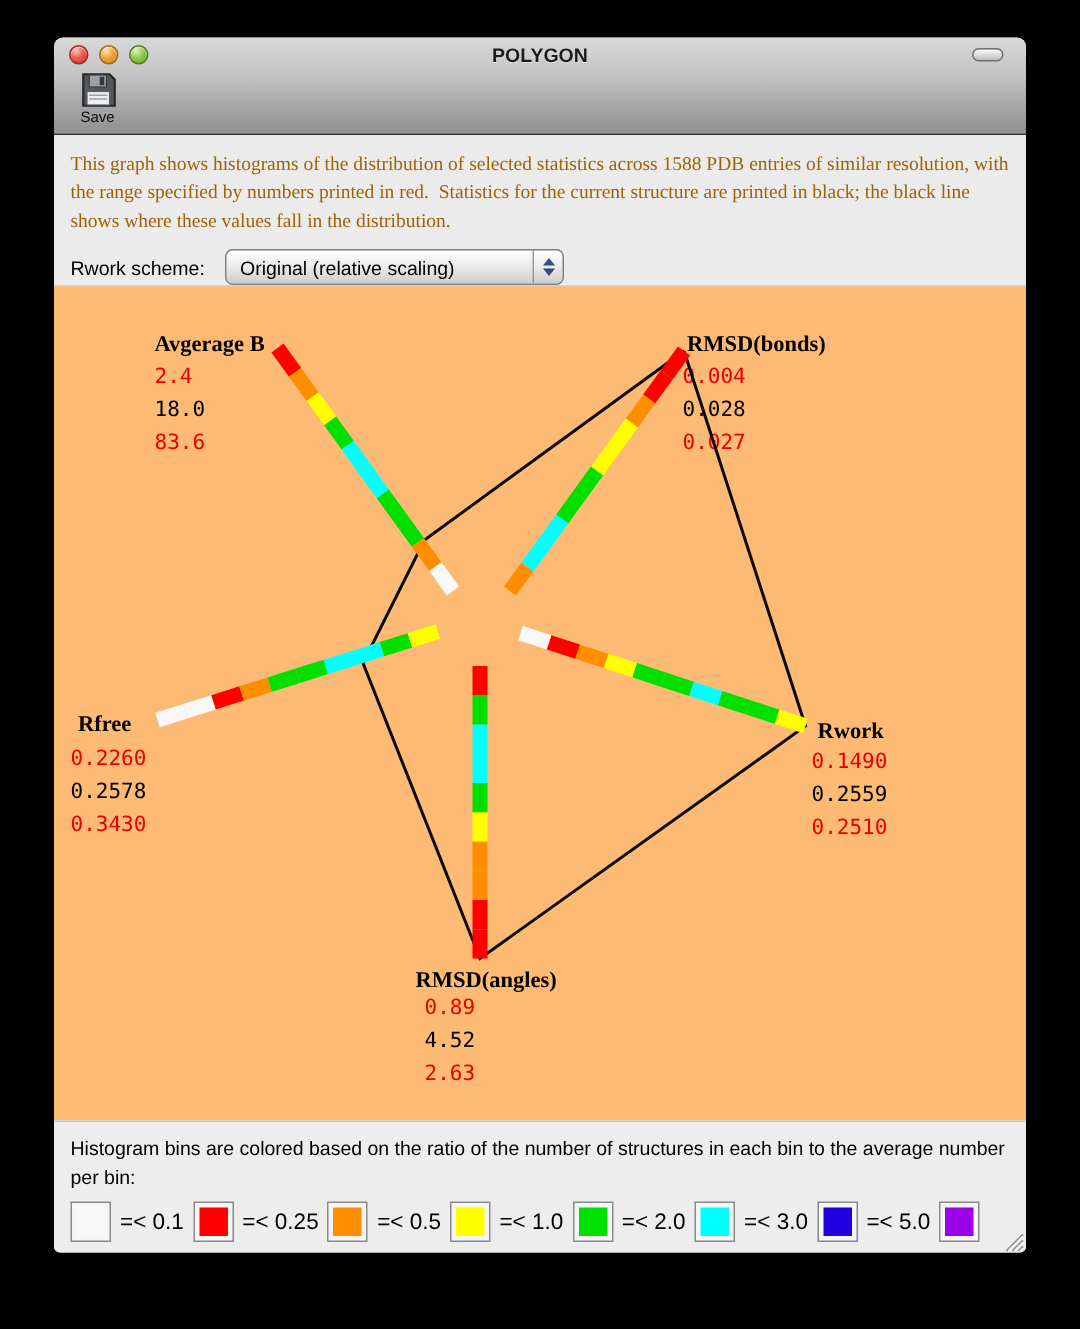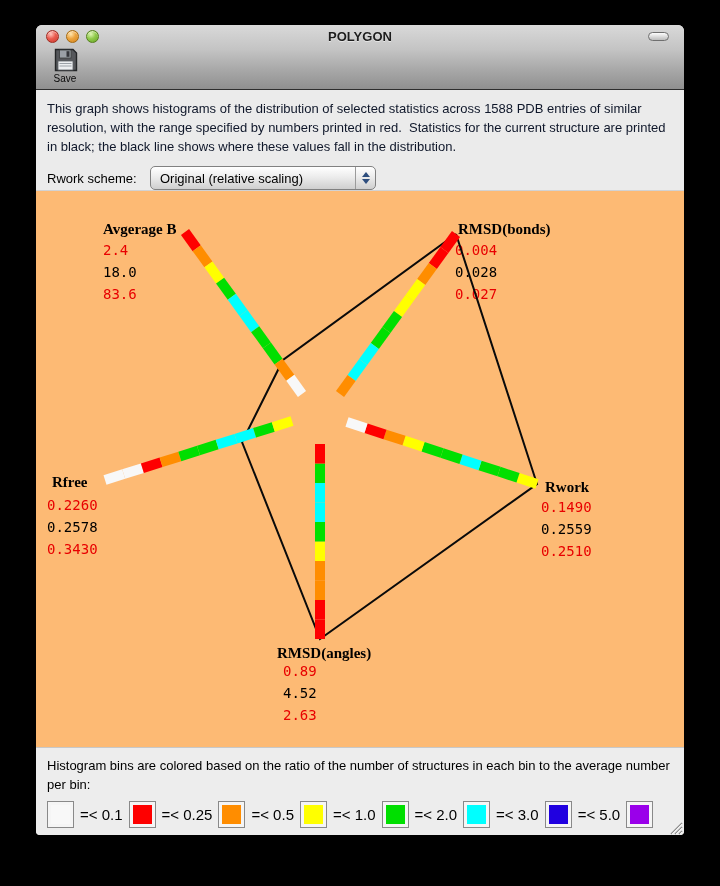--- a/index.html
+++ b/index.html
@@ -31,21 +31,21 @@
   }
   .pill{
     position:absolute;right:15px;top:7px;width:21px;height:9px;border-radius:5px;
     background:linear-gradient(#fdfdfd,#bcbcbc);border:1px solid #6f6f6f;box-sizing:border-box;
   }
   .save-btn{position:absolute;left:7px;top:23px;width:44px;text-align:center;cursor:default;}
   .save-icon{display:block;margin:0 auto;}
   .save-label{display:block;font-size:10px;color:#0a0a0a;margin-top:1px;}
   
   .desc-panel{padding:9px 11px 0 11px;background:#ebebeb;}
-  .desc-text{font-size:13px;line-height:19px;color:#0f172a;white-space:pre-wrap;width:628px;}
+  .desc-text{font-size:13px;line-height:19px;color:#a16207;white-space:pre-wrap;width:628px;font-family:Liberation Serif, serif;}
   .scheme-row{display:flex;align-items:center;margin-top:10px;height:24px;}
   .scheme-label{font-size:13px;color:#000;width:103px;}
   .popup{
     position:relative;width:226px;height:24px;border:1px solid #818181;border-radius:5px;
     background:linear-gradient(#ffffff,#ececec 45%,#cfcfcf);
     display:flex;align-items:center;box-sizing:border-box;box-shadow:0 1px 0 rgba(255,255,255,.8);
   }
   .popup-text{flex:1;font-size:13px;color:#000;padding-left:9px;white-space:nowrap;overflow:hidden;}
   .stepper{width:19px;align-self:stretch;border-left:1px solid #9b9b9b;display:flex;flex-direction:column;align-items:center;justify-content:center;gap:2px;}
   .arr-up{width:0;height:0;border-left:4px solid transparent;border-right:4px solid transparent;border-bottom:5px solid #2e4e7e;}

